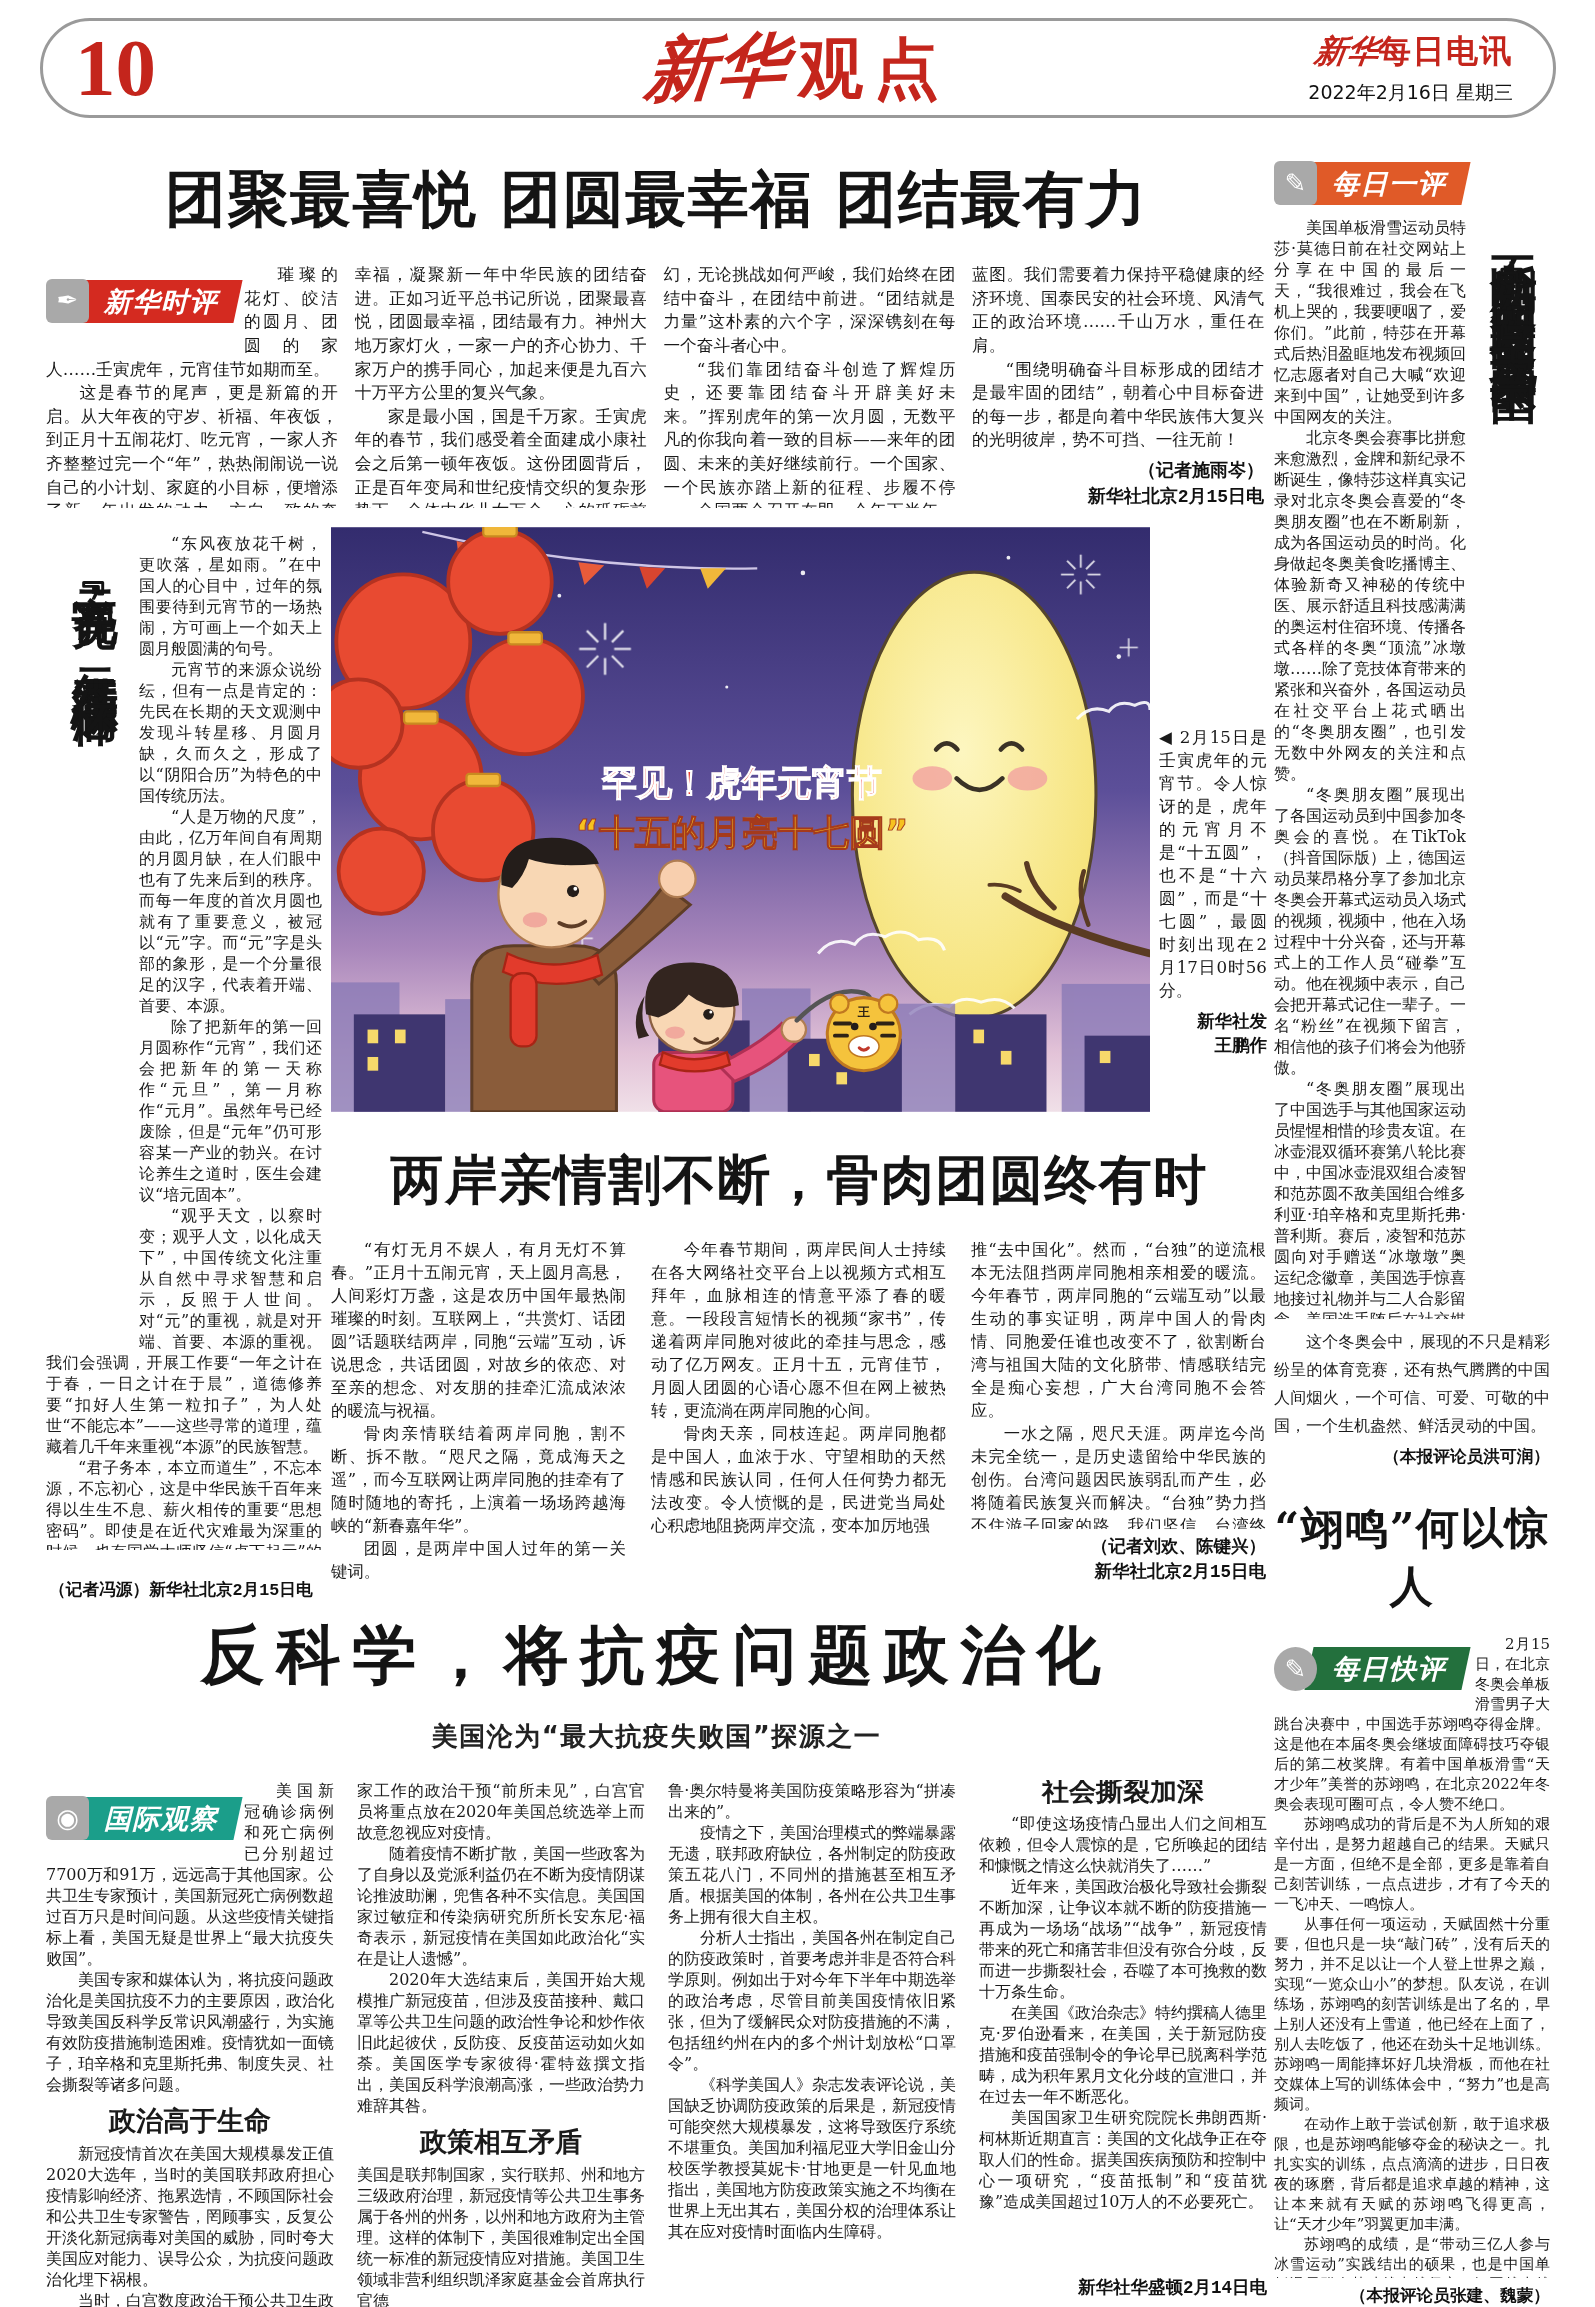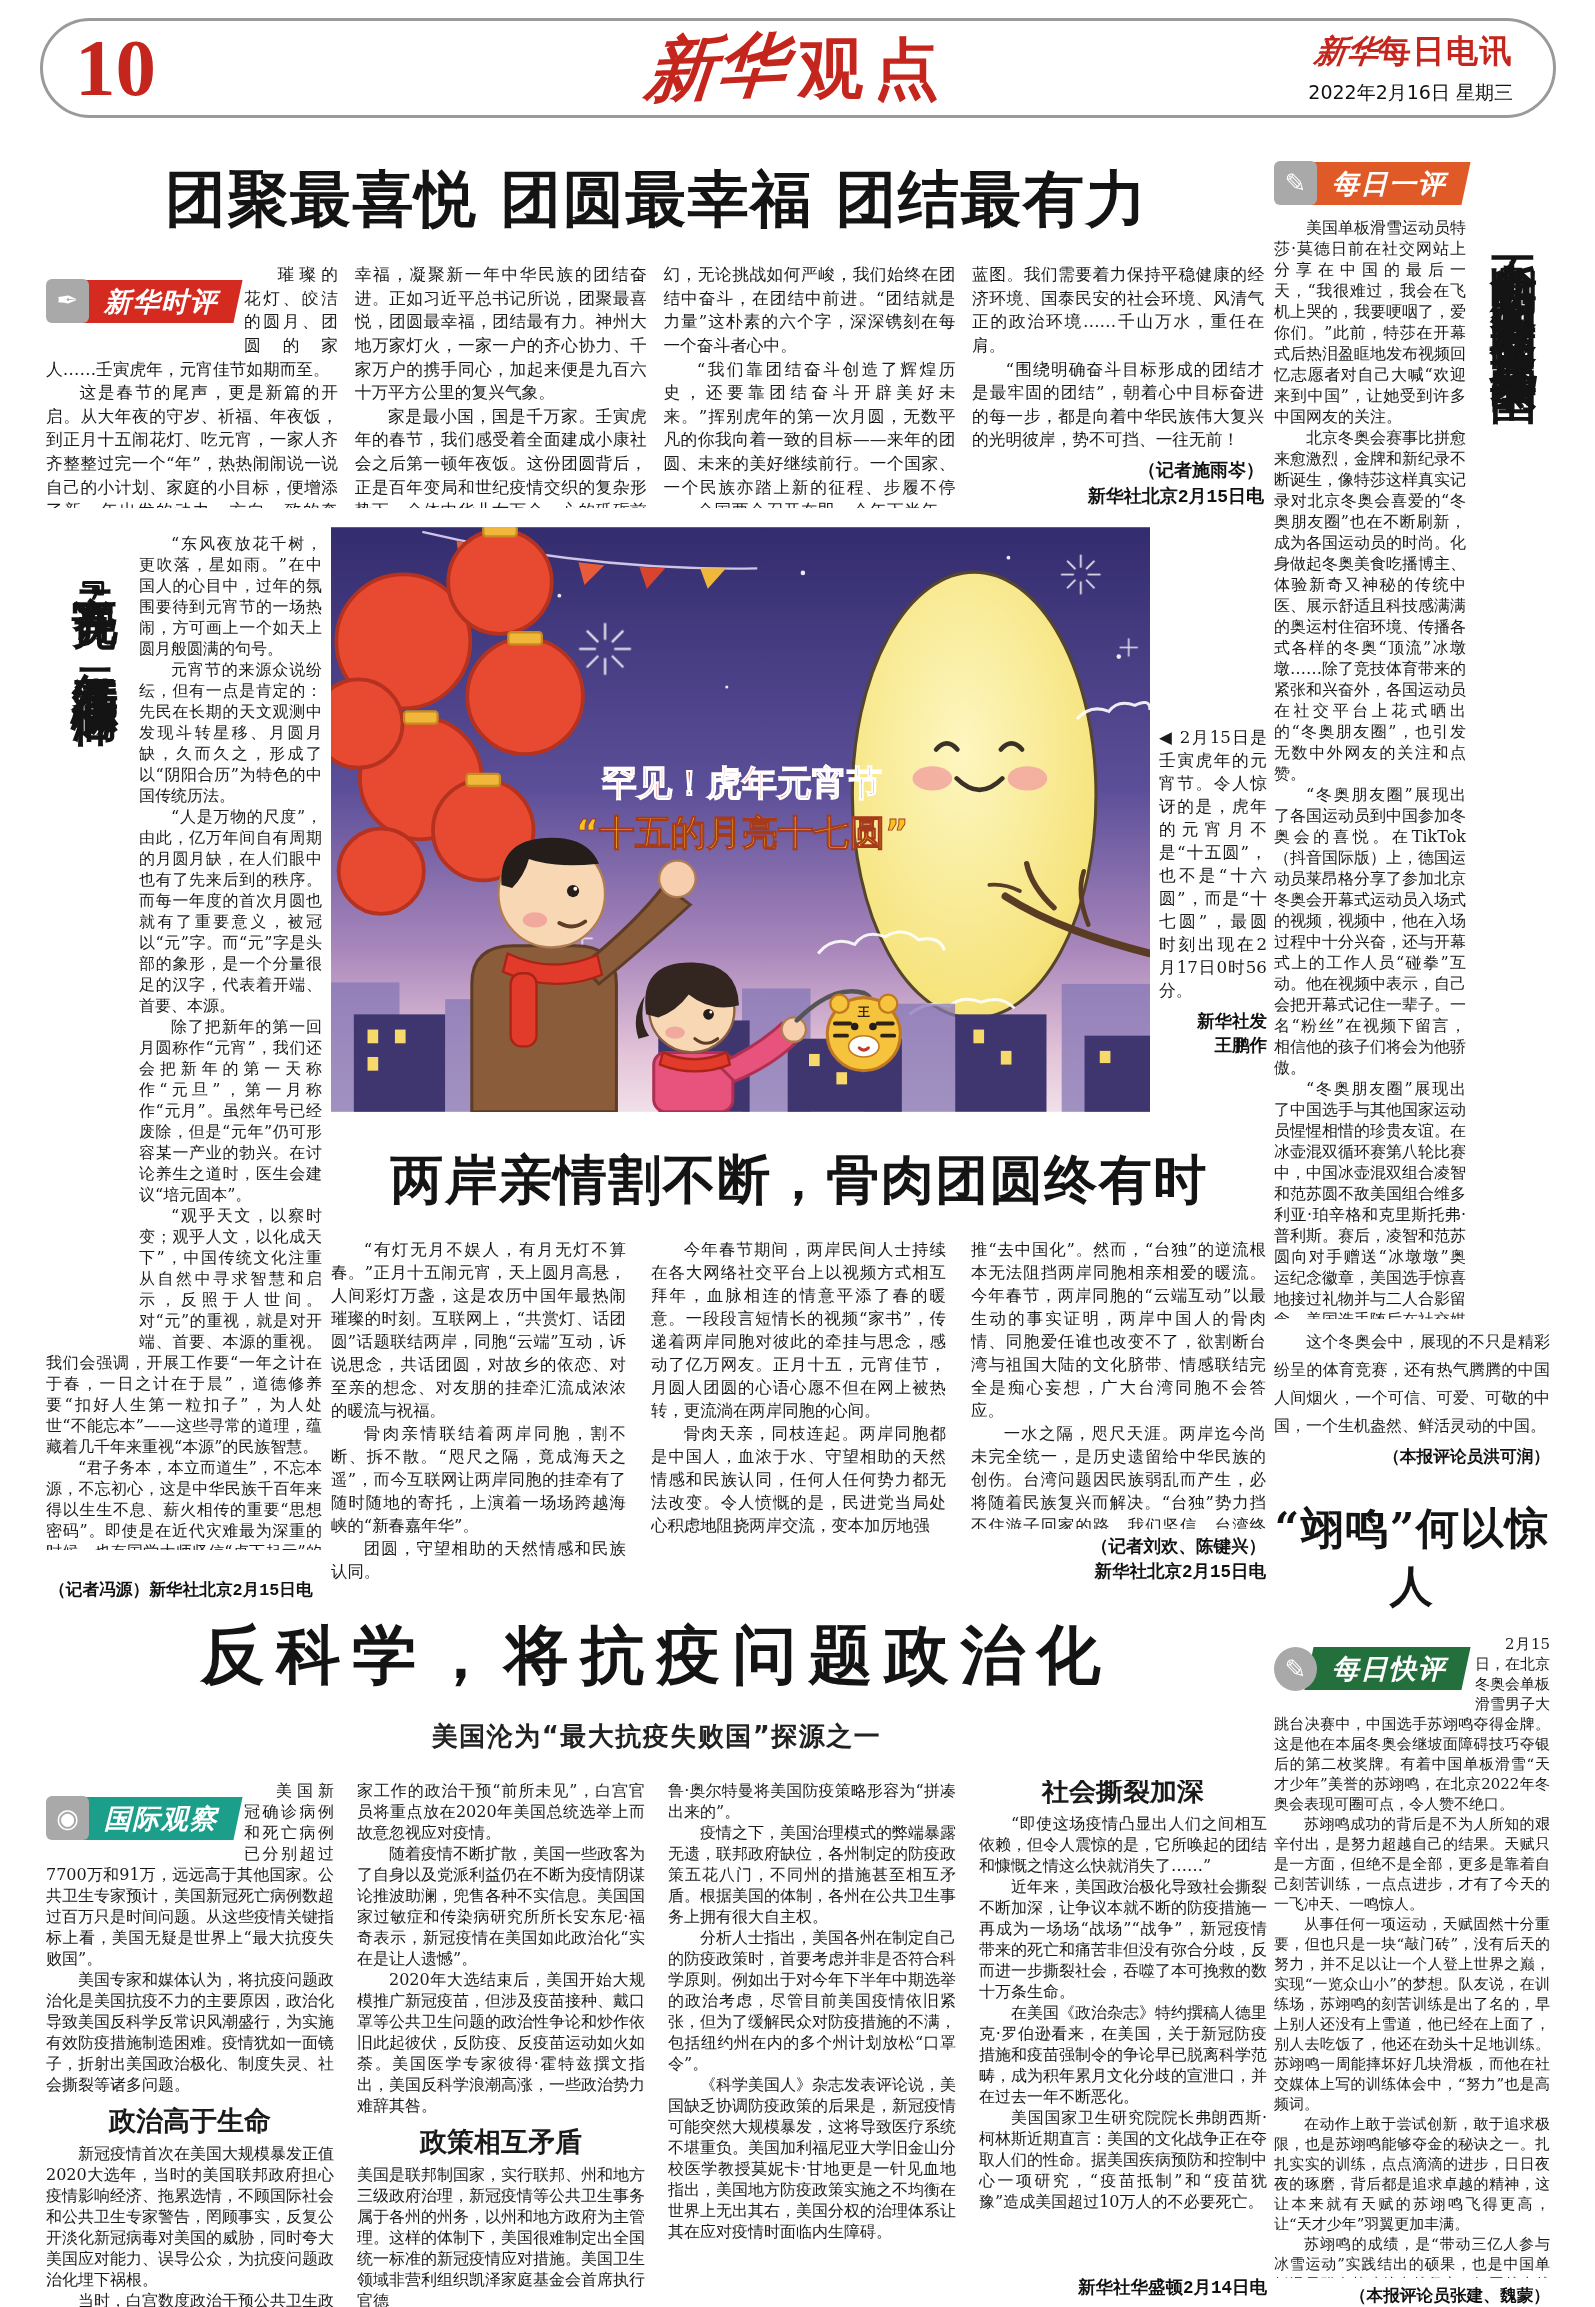--- a/index.html
+++ b/index.html
@@ -384,21 +384,21 @@
         <div>新华社发</div>
         <div>王鹏作</div>
       </div>
     </div>
 
     <h2 class="mid-head">两岸亲情割不断，骨肉团圆终有时</h2>
     <div class="mid-cols">
       <div class="mcol jtext">
           <p>“有灯无月不娱人，有月无灯不算春。”正月十五闹元宵，天上圆月高悬，人间彩灯万盏，这是农历中国年最热闹璀璨的时刻。互联网上，“共赏灯、话团圆”话题联结两岸，同胞“云端”互动，诉说思念，共话团圆，对故乡的依恋、对至亲的想念、对友朋的挂牵汇流成浓浓的暖流与祝福。</p>
           <p>骨肉亲情联结着两岸同胞，割不断、拆不散。“咫尺之隔，竟成海天之遥”，而今互联网让两岸同胞的挂牵有了随时随地的寄托，上演着一场场跨越海峡的“新春嘉年华”。</p>
-          <p>团圆，守望相助的天然情感和民族认同。</p>
+          <p>团圆，是两岸中国人过年的第一关键词。</p>
         </div>
       <div class="mcol jtext">
           <p>今年春节期间，两岸民间人士持续在各大网络社交平台上以视频方式相互拜年，血脉相连的情意平添了春的暖意。一段段言短情长的视频“家书”，传递着两岸同胞对彼此的牵挂与思念，感动了亿万网友。正月十五，元宵佳节，月圆人团圆的心语心愿不但在网上被热转，更流淌在两岸同胞的心间。</p>
           <p>骨肉天亲，同枝连起。两岸同胞都是中国人，血浓于水、守望相助的天然情感和民族认同，任何人任何势力都无法改变。令人愤慨的是，民进党当局处心积虑地阻挠两岸交流，变本加厉地强</p>
         </div>
       <div class="mcol jtext no-first-indent">
         <div class="m3-text no-first-indent">
             <p>推“去中国化”。然而，“台独”的逆流根本无法阻挡两岸同胞相亲相爱的暖流。今年春节，两岸同胞的“云端互动”以最生动的事实证明，两岸中国人的骨肉情、同胞爱任谁也改变不了，欲割断台湾与祖国大陆的文化脐带、情感联结完全是痴心妄想，广大台湾同胞不会答应。</p>
             <p>一水之隔，咫尺天涯。两岸迄今尚未完全统一，是历史遗留给中华民族的创伤。台湾问题因民族弱乱而产生，必将随着民族复兴而解决。“台独”势力挡不住游子回家的路。我们坚信，台湾终要归航，民族终要团圆。</p>
           </div>
@@ -418,21 +418,21 @@
         <div class="label-float">
           <div class="sec-label">
             <div class="icon-box">◉</div>
             <div class="label-box lb-teal">
                 <span>国际观察</span>
               </div>
           </div>
         </div>
         <div>
             <p>美国新冠确诊病例和死亡病例已分别超过7700万和91万，远远高于其他国家。公共卫生专家预计，美国新冠死亡病例数超过百万只是时间问题。从这些疫情关键指标上看，美国无疑是世界上“最大抗疫失败国”。</p>
-            <p>美国专家和媒体认为，将抗疫问题政治化是美国抗疫不力的主要原因，政治化导致美国反科学反常识风潮盛行，为实施有效防疫措施制造困难。疫情犹如一面镜子，折射出美国政治极化、制度失灵、社会撕裂等诸多问题。</p>
+            <p>美国专家和媒体认为，将抗疫问题政治化是美国抗疫不力的主要原因，政治化导致美国反科学反常识风潮盛行，为实施有效防疫措施制造困难。疫情犹如一面镜子，珀辛格和克里斯托弗、制度失灵、社会撕裂等诸多问题。</p>
           </div>
         <div class="subhead">政治高于生命</div>
         <div>
             <p>新冠疫情首次在美国大规模暴发正值2020大选年，当时的美国联邦政府担心疫情影响经济、拖累选情，不顾国际社会和公共卫生专家警告，罔顾事实，反复公开淡化新冠病毒对美国的威胁，同时夸大美国应对能力、误导公众，为抗疫问题政治化埋下祸根。</p>
             <p>当时，白宫数度政治干预公共卫生政策的制定和发布，还公开质疑甚至管控联邦政府公共卫生官员的对外表态。美国国会众议院冠状病毒危机特别小组委员会2021年底发布的一份报告写道：前任联邦政府对科学</p>
           </div>
       </div>
       <div class="bcol jtext no-first-indent">
         <div class="no-first-indent">
             <p>家工作的政治干预“前所未见”，白宫官员将重点放在2020年美国总统选举上而故意忽视应对疫情。</p>

